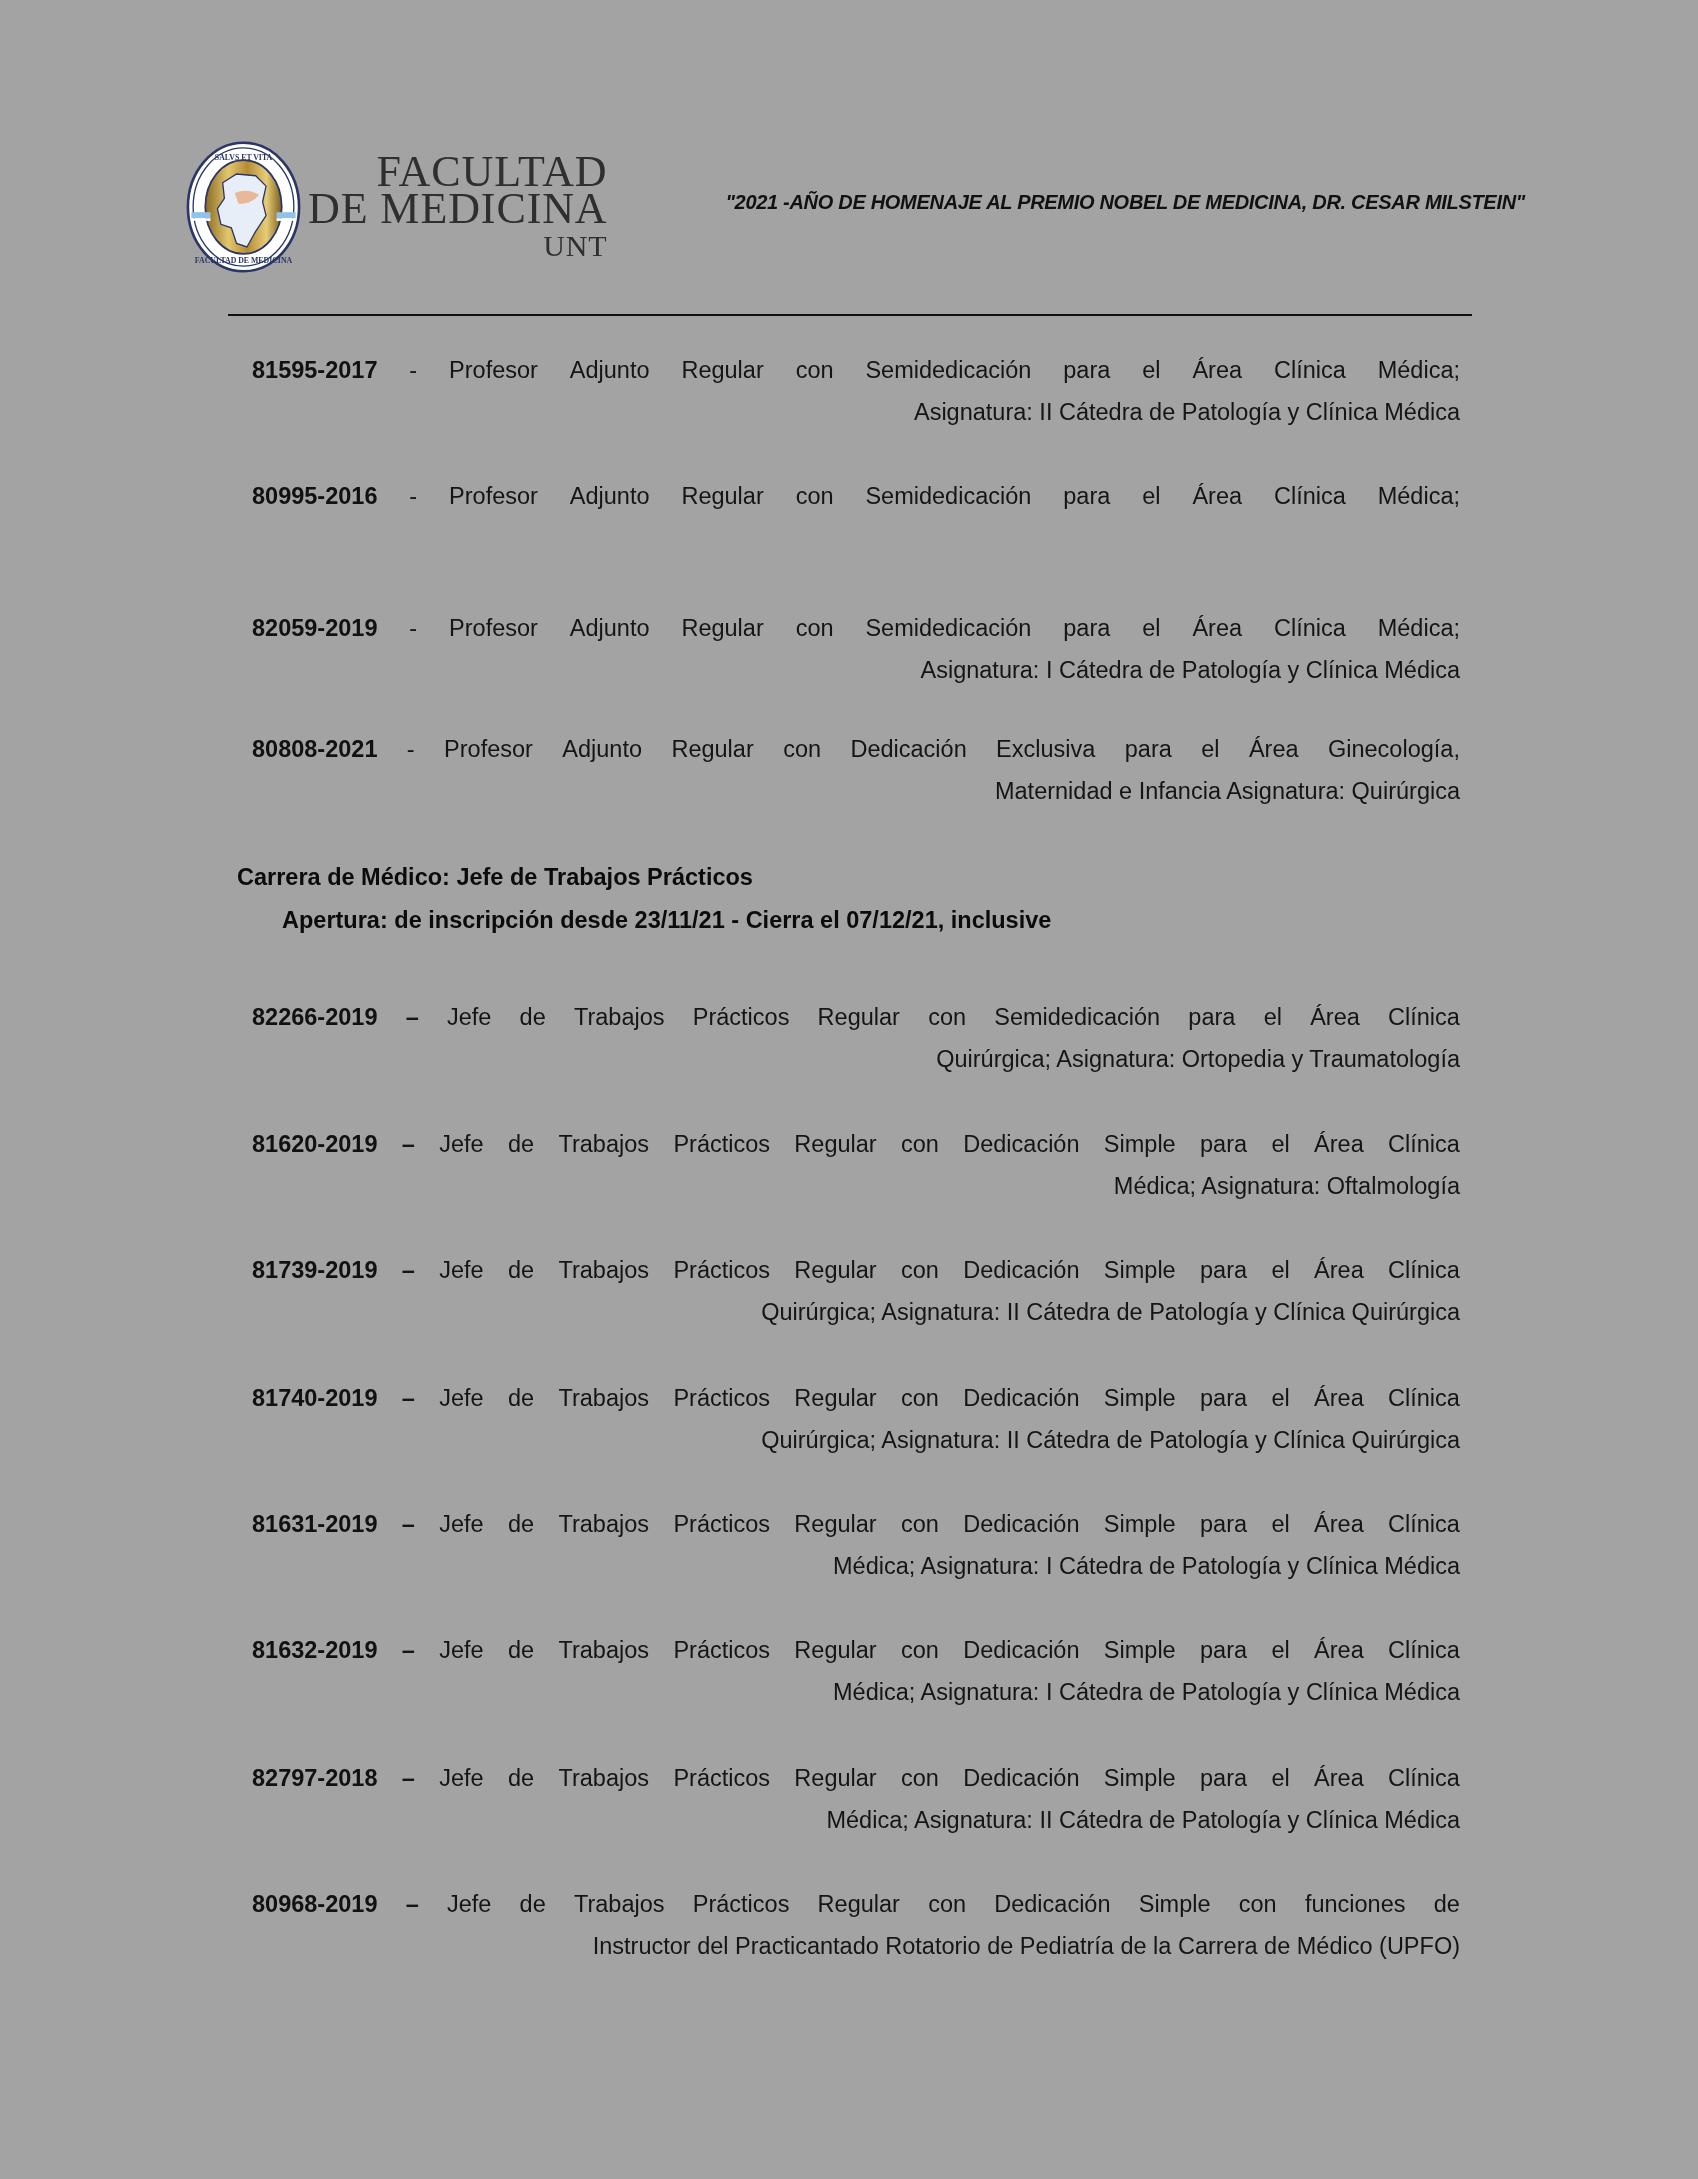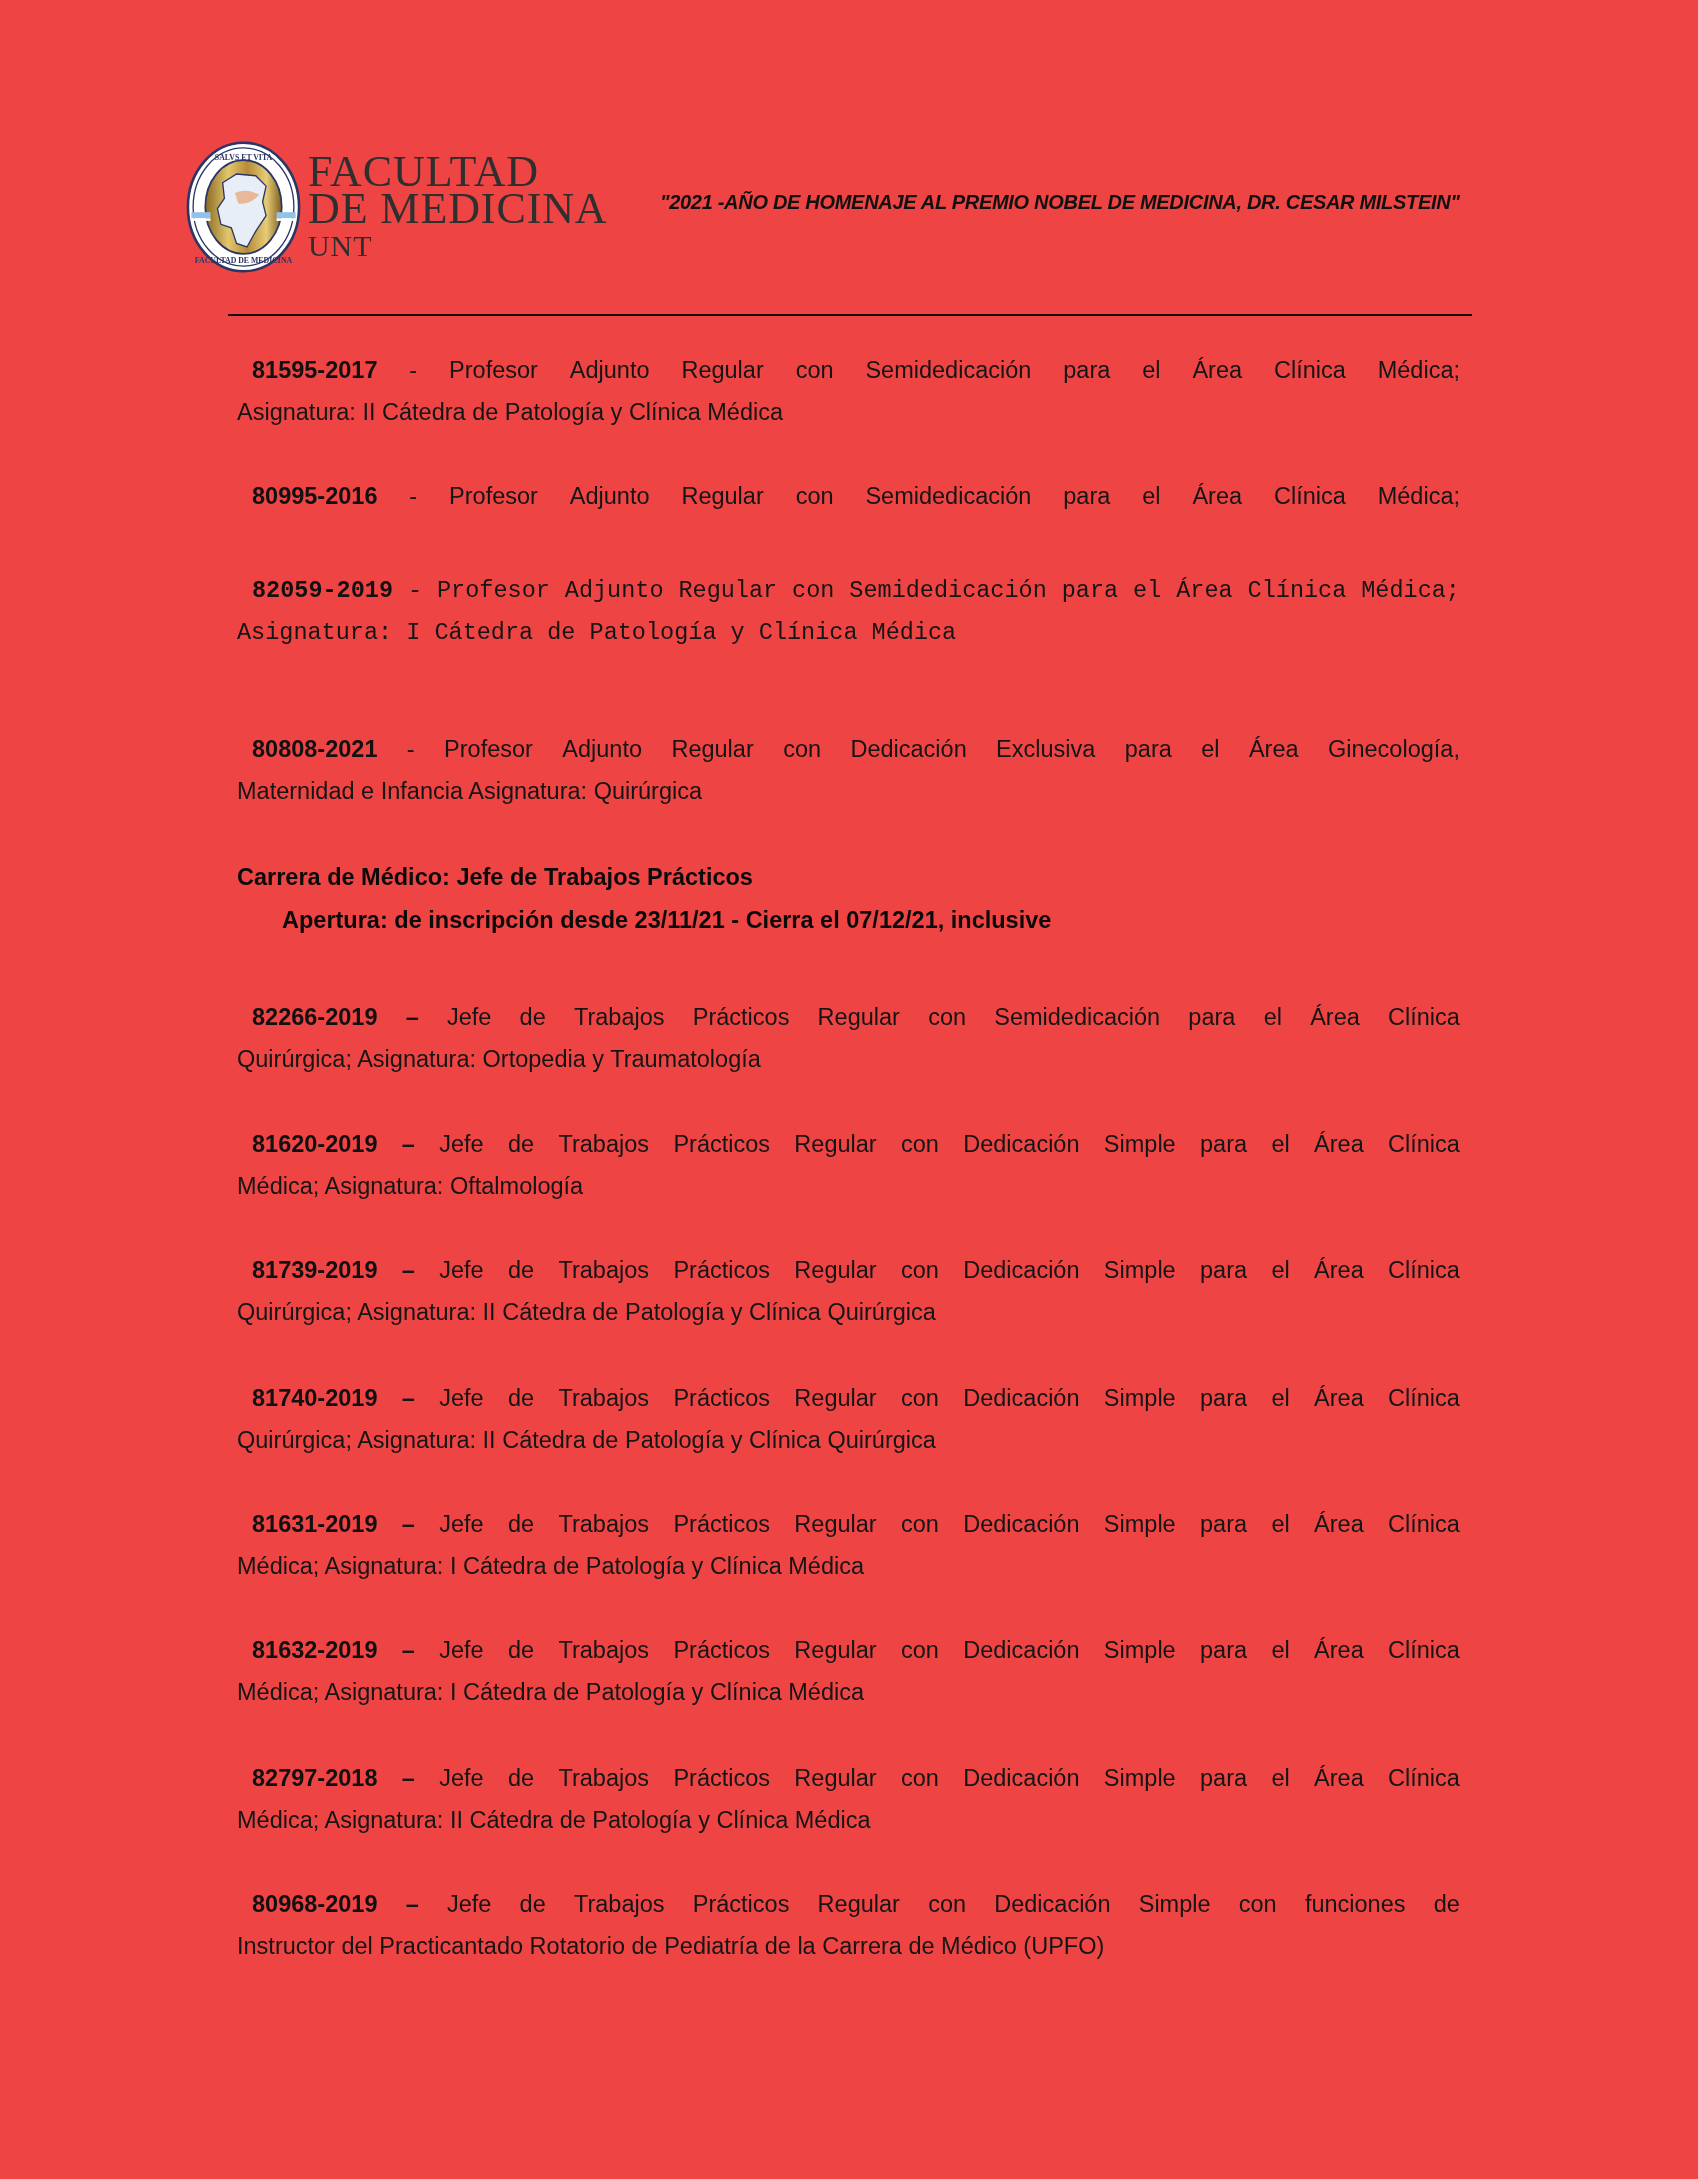--- a/index.html
+++ b/index.html
@@ -1,17 +1,17 @@
 <!DOCTYPE html>
 <html style="font-size:14px"><head>
 <meta charset="utf-8">
 <style>
   html, body { margin: 0; padding: 0; background: #ffffff; }
   body { width: 1699px; height: 2180px; position: relative; overflow: hidden; }
-  .page { position: absolute; left: 0; top: 0; width: 1699px; height: 2180px; background: #ef4444; }
+  .page { position: absolute; left: 0; top: 0; width: 1699px; height: 2180px; background: #a3a3a3; text-align: right; }
 
   .logo { position: absolute; left: 186px; top: 141px; width: 115px; height: 132px; }
   .brand { position: absolute; left: 308px; top: 153px; font-family: "Liberation Serif", "DejaVu Serif", serif; color: #2f2f2f; }
   .brand div { font-size: 44px; line-height: 37px; letter-spacing: 0.9px; white-space: nowrap; }
   .brand .unt { font-size: 30px; }
 
   .motto { position: absolute; left: 660px; top: 190px; width: 865px; font-family: "Liberation Sans", "DejaVu Sans", sans-serif; font-weight: bold; font-style: italic; font-size: 20px; line-height: 24px; color: #111111; white-space: nowrap; letter-spacing: -0.3px; }
 
   .rule { position: absolute; left: 228px; top: 314px; width: 1244px; height: 1.7px; background: #111111; }
 
@@ -91,21 +91,21 @@
           <span>Regular</span>
           <span>con</span>
           <span>Semidedicación</span>
           <span>para</span>
           <span>el</span>
           <span>Área</span>
           <span>Clínica</span>
           <span>Médica;</span>
         </div>
       </div>
-      <div class="entry" style="top: 570px; font-family: Liberation Mono, monospace;">
+      <div class="entry" style="top: 607px;">
         <div class="l1-wrap">
           <span class="code">82059-2019</span>
           <span class="sep">-</span>
           <span>Profesor</span>
           <span>Adjunto</span>
           <span>Regular</span>
           <span>con</span>
           <span>Semidedicación</span>
           <span>para</span>
           <span>el</span>

